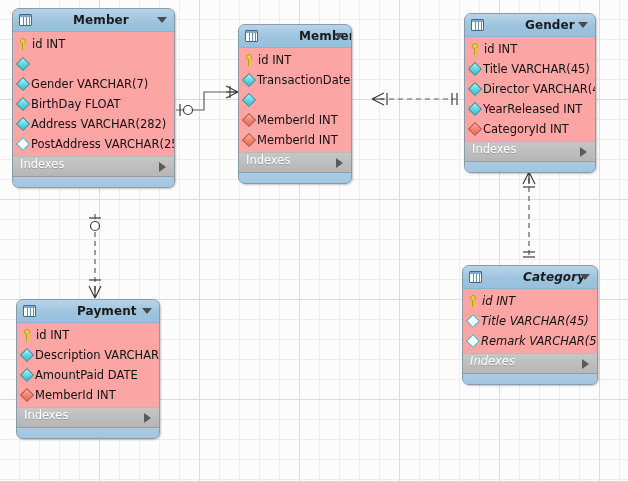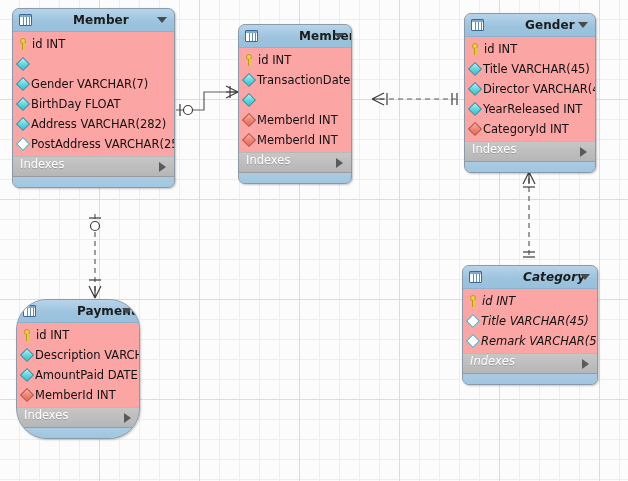--- a/index.html
+++ b/index.html
@@ -393,21 +393,21 @@
         <span class="col-name">Remark VARCHAR(500)</span>
       </div>
     </div>
     <div class="tbl-indexes">
       <span class="idx-label">Indexes</span>
       <span class="idx-caret"></span>
     </div>
     <div class="tbl-foot"></div>
   </div>
 
-  <div class="table-box" style="left:16px; top:299px; width:124px;border-radius:31px;">
+  <div class="table-box" style="left:16px; top:299px; width:144px;">
     <div class="tbl-header">
       <span class="tbl-icon"></span>
       <span class="tbl-title">Payment</span>
       <span class="tbl-caret"></span>
     </div>
     <div class="tbl-cols">
       <div class="col-row">
         <span class="ic-key"></span>
         <span class="col-name">id INT</span>
       </div>

